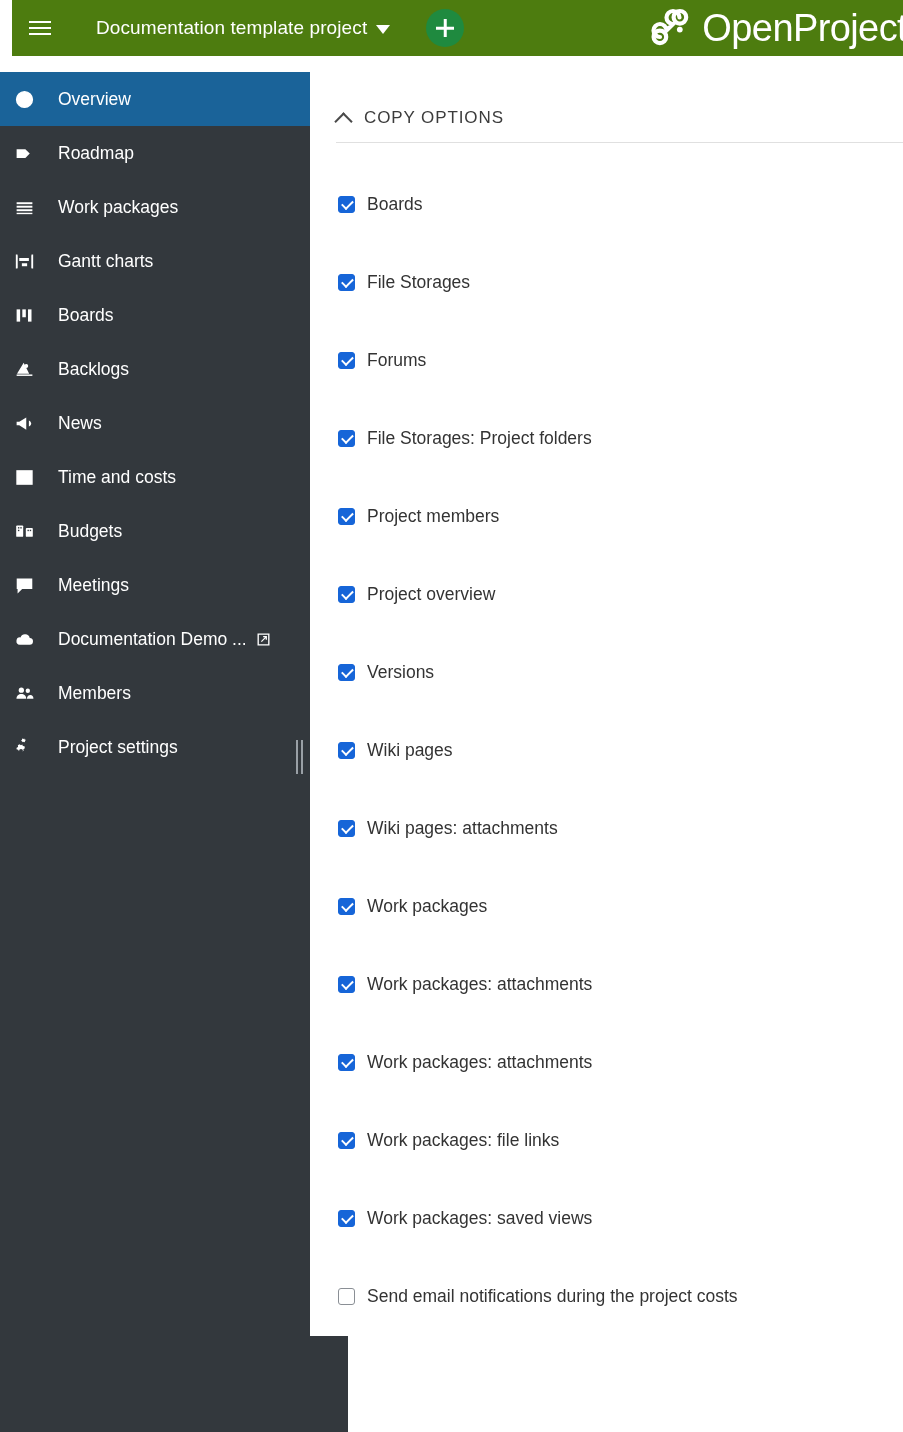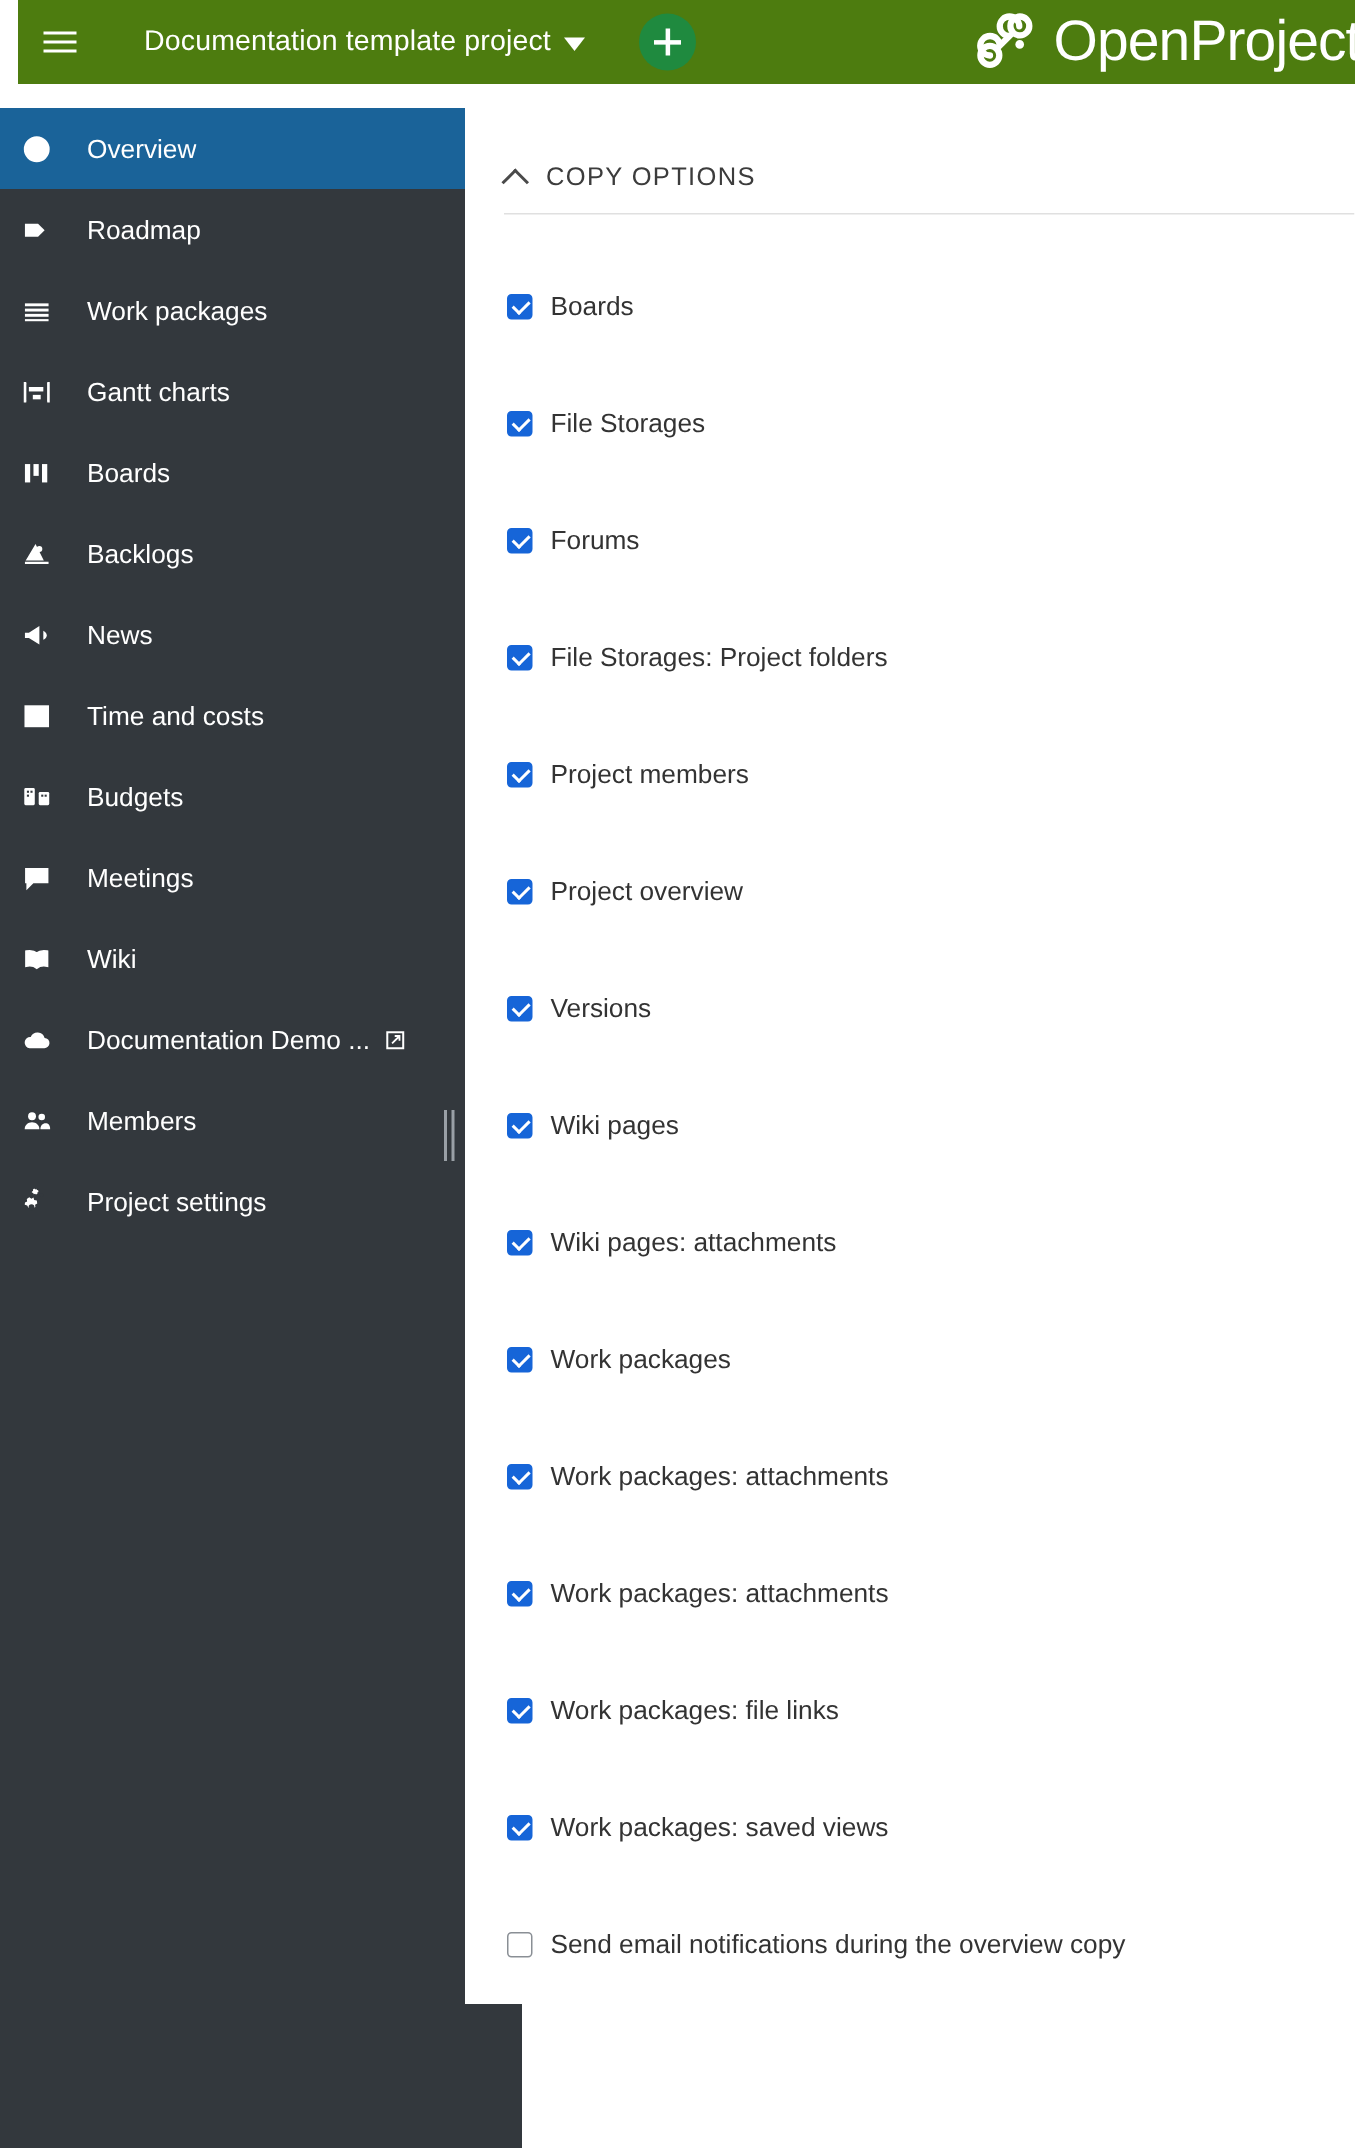--- a/index.html
+++ b/index.html
@@ -388,29 +388,20 @@
         <span class="nav-icon">
           <svg xmlns="http://www.w3.org/2000/svg" viewBox="0 0 24 24" width="21" height="21" fill="#ffffff" stroke="#fff" stroke-width="1.8">
             <path d="M4 5h16v10H9l-4 4v-4H4z"></path>
           </svg>
         </span>
         <span class="nav-label">Meetings</span>
         <span class="nav-arrow">→</span>
       </div>
       <div class="nav-item">
         <span class="nav-icon">
-          <svg xmlns="http://www.w3.org/2000/svg" viewBox="0 0 24 24" width="21" height="21" fill="#ffffff" stroke="#fff" stroke-width="1.7">
-            <path d="M12 7.5C10 5.8 7 5.5 4 6v11c3-.5 6-.2 8 1.5 2-1.7 5-2 8-1.5V6c-3-.5-6-.2-8 1.5z"></path>
-            <line x1="12" y1="7.5" x2="12" y2="18.5"></line>
-          </svg>
-        </span>
-        <span class="nav-label">Wiki</span>
-      </div>
-      <div class="nav-item">
-        <span class="nav-icon">
           <svg xmlns="http://www.w3.org/2000/svg" viewBox="0 0 24 24" width="21" height="21" fill="#ffffff">
             <path d="M6.6 18h11a3.9 3.9 0 0 0 .4-7.8A5.6 5.6 0 0 0 7.4 9.6 4.2 4.2 0 0 0 6.6 18z"></path>
           </svg>
         </span>
         <span class="nav-label">Documentation Demo ...</span>
         <span class="ext-icon">
           <svg xmlns="http://www.w3.org/2000/svg" viewBox="0 0 24 24" width="17" height="17" fill="none" stroke="#fff" stroke-width="1.9">
             <path d="M4.5 4.5h15v15h-15z"></path>
             <path d="M9 15l7-7M11.5 8H16v4.5" stroke-width="1.7"></path>
           </svg>
@@ -507,21 +498,21 @@
       <label class="option-row">
         <span class="cb checked"></span>
         <span class="option-label">Work packages: file links</span>
       </label>
       <label class="option-row">
         <span class="cb checked"></span>
         <span class="option-label">Work packages: saved views</span>
       </label>
       <label class="option-row">
         <span class="cb"></span>
-        <span class="option-label">Send email notifications during the overview copy</span>
+        <span class="option-label">Send email notifications during the project costs</span>
       </label>
     </div>
 
   <div class="actions">
     <button class="btn btn-save">Save</button>
     <button class="btn btn-cancel">Cancel</button>
   </div>
 
 </main>
 

